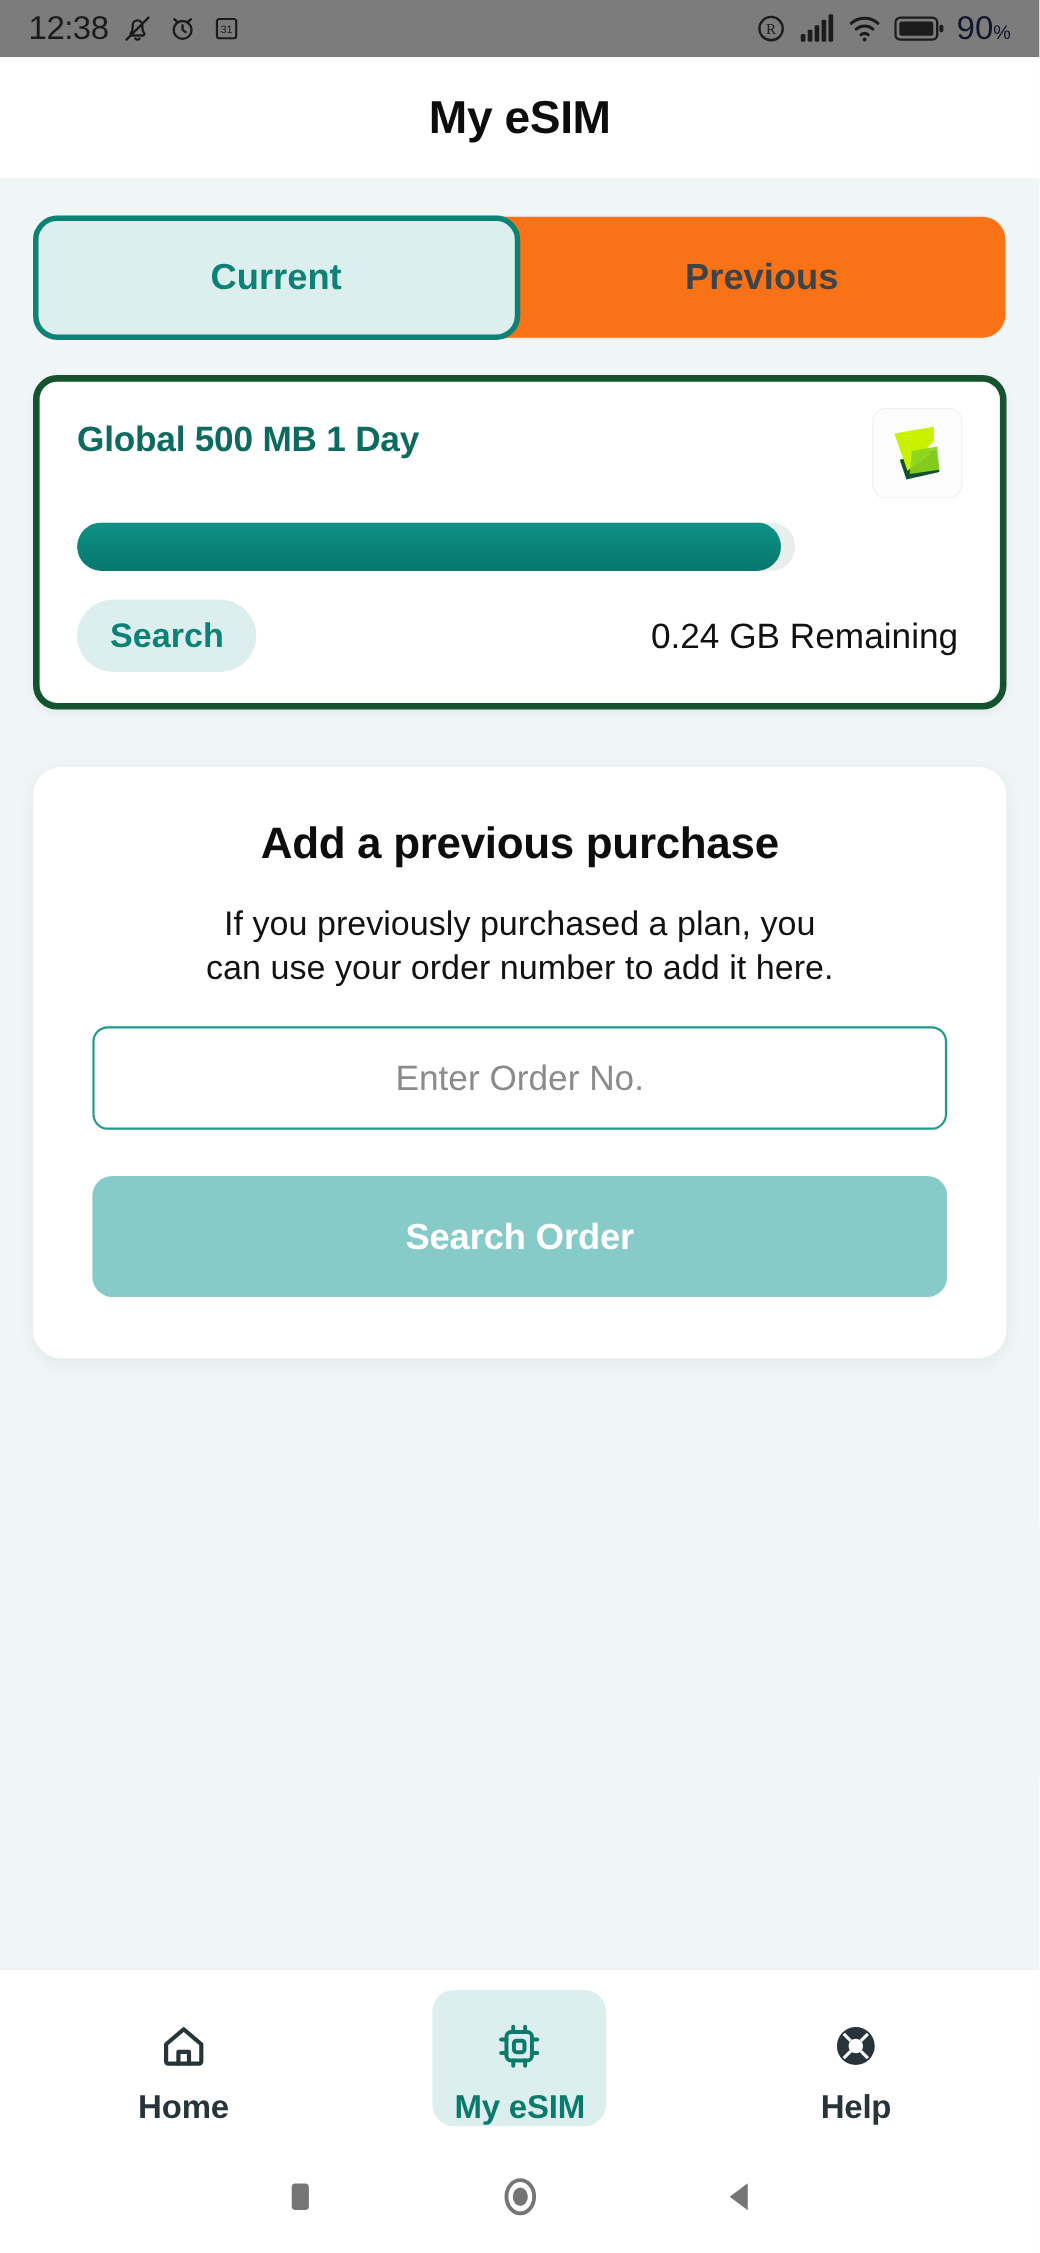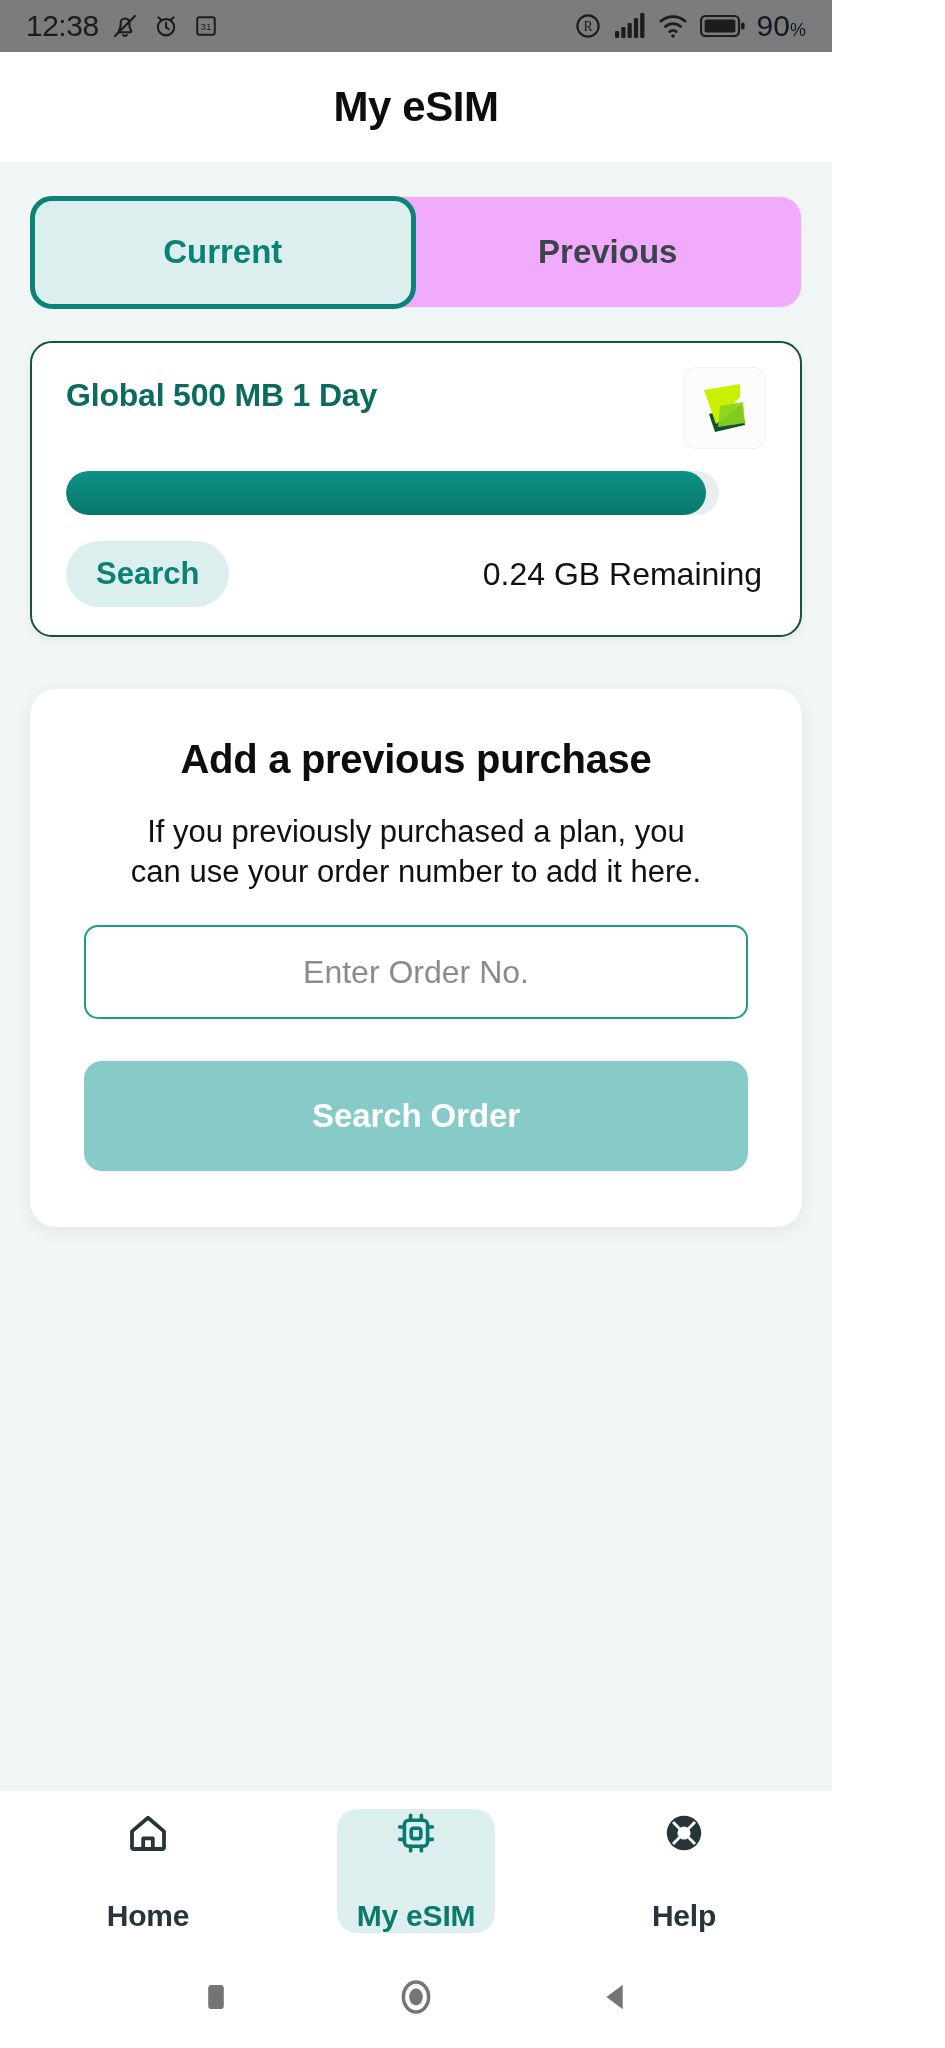--- a/index.html
+++ b/index.html
@@ -7,21 +7,21 @@
   html, body {
     width: 945px;
     height: 2048px;
     background: #ffffff;
     font-family: "Liberation Sans", sans-serif;
     overflow: hidden;
   }
 
   #app {
     position: relative;
-    width: 832px;
+    width: 945px;
     height: 2048px;
     display: flex;
     flex-direction: column;
     background: #ffffff;
   }
 
   
   .status-bar {
     height: 52px;
     background: #7c7c7c;
@@ -76,21 +76,21 @@
     padding: 0 30px;
     overflow: hidden;
     position: relative;
   }
 
   
   .tab-bar {
     position: relative;
     margin-top: 34px;
     height: 112px;
-    background: #f0abfc;
+    background: #f97316;
     border: 1.5px solid #e8ebeb;
     border-radius: 22px;
     display: flex;
   }
   .tab {
     flex: 1 1 50%;
     display: flex;
     align-items: center;
     justify-content: center;
     font-size: 33px;
@@ -105,21 +105,21 @@
     color: #0a8275;
     border-radius: 22px;
     margin: -1.5px;
     z-index: 2;
   }
 
   
   .plan-card {
     margin-top: 33px;
     background: #ffffff;
-    border: 2px solid #14532d;
+    border: 6px solid #14532d;
     border-radius: 22px;
     padding: 30px 34px 28px 34px;
     position: relative;
     box-shadow: 0 3px 7px rgba(120,140,140,0.10);
   }
   .plan-top {
     display: flex;
     align-items: flex-start;
     justify-content: space-between;
   }
@@ -240,21 +240,21 @@
     align-items: center;
     justify-content: space-around;
     padding: 0 14px;
   }
   .nav-item {
     width: 158px;
     height: 124px;
     display: flex;
     flex-direction: column;
     align-items: center;
-    justify-content: space-between;
+    justify-content: flex-end;
     gap: 10px;
     border-radius: 20px;
     cursor: pointer;
   }
   .nav-item.active { background: #dcefee; }
   .nav-label {
     font-size: 30px;
     font-weight: 700;
     color: #27343a;
     letter-spacing: -0.2px;

